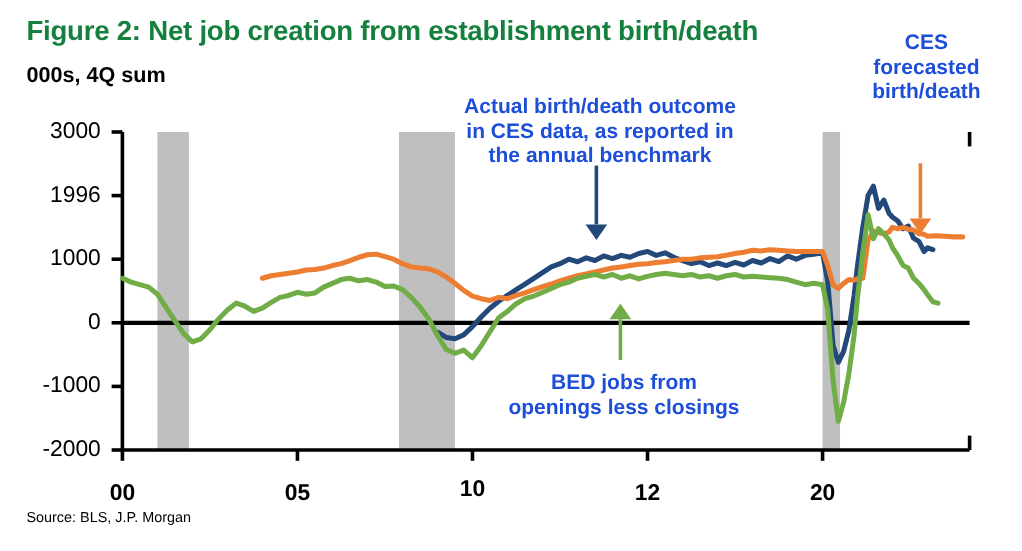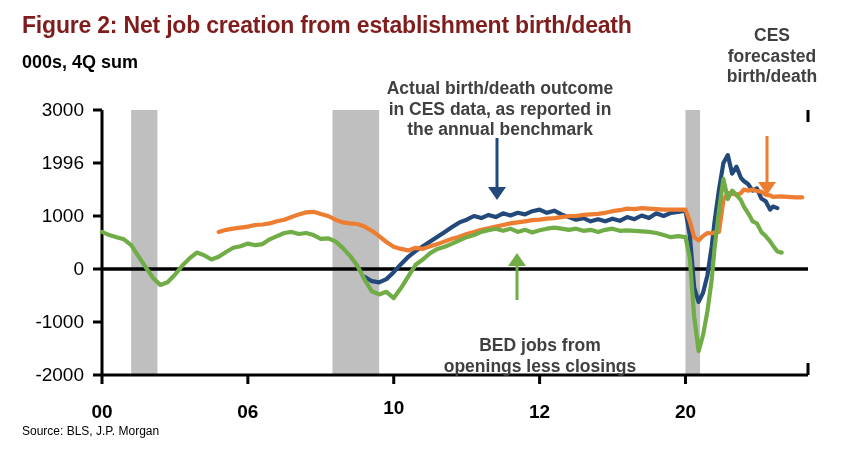--- a/index.html
+++ b/index.html
@@ -19,21 +19,21 @@
     left: 0; top: 0;
     width: 852px;
     height: 459px;
   }
   .title {
     position: absolute;
     left: 22px;
     top: 12px;
     font-size: 23px;
     font-weight: bold;
-    color: #7f1d1d;
+    color: #15803d;
     white-space: nowrap;
     letter-spacing: -0.2px;
   }
   .subtitle {
     position: absolute;
     left: 22px;
     top: 52px;
     font-size: 18px;
     font-weight: bold;
     color: #000000;
@@ -44,40 +44,39 @@
     left: 22px;
     top: 424px;
     font-size: 12px;
     color: #000000;
     white-space: nowrap;
   }
   .annot {
     position: absolute;
     font-size: 17.5px;
     font-weight: bold;
-    color: #404040;
+    color: #1d4ed8;
     line-height: 1.18;
     text-align: center;
     white-space: pre-line;
   }
   #annot-blue {
     left: 352px;
     top: 78px;
     width: 296px;
   }
   #annot-orange {
     left: 706px;
     top: 25px;
     width: 132px;
   }
   #annot-green {
-    left: 412px;
+    left: 392px;
     top: 308px;
     width: 256px;
-    margin-top: 27px;
   }
   .ytick-label {
     position: absolute;
     right: 0;
     font-size: 19px;
     font-weight: normal;
     color: #000000;
     text-align: right;
     transform: translateY(-50%);
     white-space: nowrap;
@@ -127,21 +126,21 @@
   <div id="ylabels">
       <div class="ytick-label" style="top: 110px; width: 84px;">3000</div>
       <div class="ytick-label" style="top: 163px; width: 84px;">1996</div>
       <div class="ytick-label" style="top: 216px; width: 84px;">1000</div>
       <div class="ytick-label" style="top: 269px; width: 84px;">0</div>
       <div class="ytick-label" style="top: 322px; width: 84px; padding-left: 24px;">-1000</div>
       <div class="ytick-label" style="top: 375px; width: 84px; margin-left: 47px;">-2000</div>
     </div>
   <div id="xlabels">
       <div class="xtick-label" style="left: 102px; top: 8px;">00</div>
-      <div class="xtick-label" style="left: 247.868px; top: 8px;">06</div>
+      <div class="xtick-label" style="left: 247.868px; top: 8px;">05</div>
       <div class="xtick-label" style="left: 393.736px; top: 4px;">10</div>
       <div class="xtick-label" style="left: 539.603px; top: 8px;">12</div>
       <div class="xtick-label" style="left: 685.471px; top: 8px;">20</div>
     </div>
 
   <svg id="plot" width="852" height="459" viewBox="0 0 852 459">
     <g id="bands">
         <rect x="131.17355371900823" y="110" width="26.25619834711003" height="265" fill="#BFBFBF"></rect>
         <rect x="332.47107438016747" y="110" width="46.677685950410535" height="265" fill="#BFBFBF"></rect>
         <rect x="685.4710743801642" y="110" width="14.586776859504084" height="265" fill="#BFBFBF"></rect>

